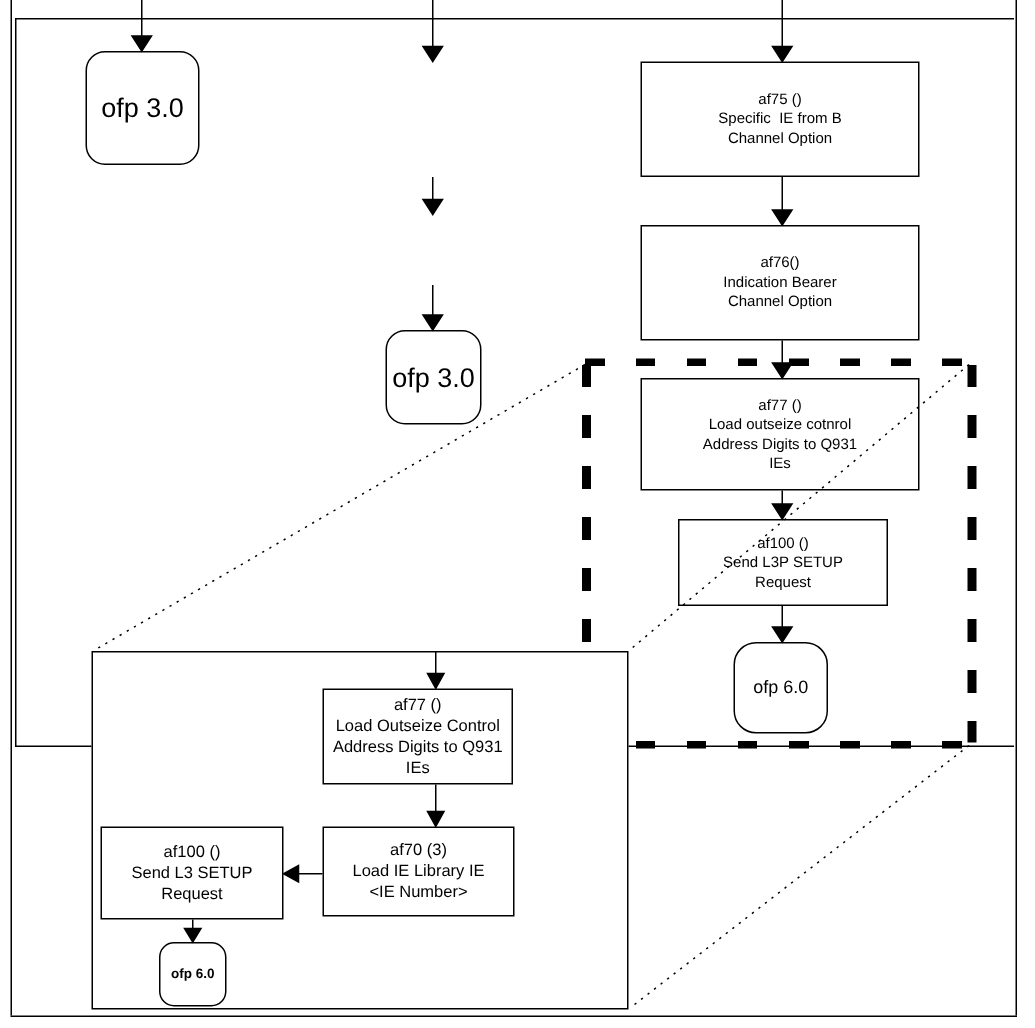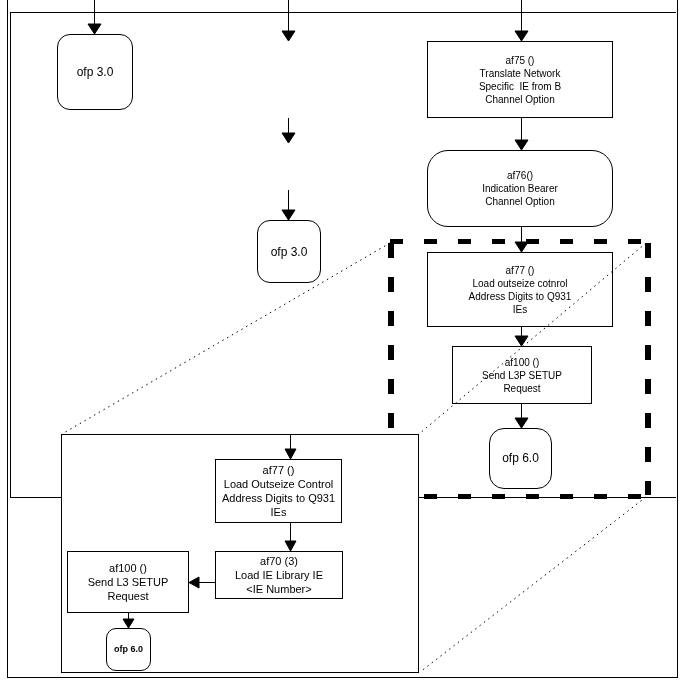--- a/index.html
+++ b/index.html
@@ -21,21 +21,21 @@
     background:#fff;border:1px solid #000;box-sizing:border-box;
   }
   .node{
     position:absolute;z-index:3;
     border:1px solid #000;box-sizing:border-box;
     display:flex;flex-direction:column;justify-content:center;
     text-align:center;background:transparent;
   }
   .node div{white-space:pre;}
   .rounded{border-radius:13px;}
-  .f14{font-size:12px;line-height:18px;}
+  .f14{font-size:18px;line-height:18px;}
   .f13{font-size:13px;line-height:19px;}
   .f12{font-size:12px;line-height:15px;}
   .f11{font-size:11px;line-height:14px;}
   .f10{font-size:10px;line-height:13px;}
   .f9b{font-size:9px;line-height:11px;font-weight:bold;}
   #layer-over{z-index:4;}
 </style>
 </head>
 <body>
 
@@ -96,26 +96,25 @@
   </div>
 
 
 
   <div class="node rounded f14" style="left:257px;top:220px;width:64px;height:63px;">
     <div>ofp 3.0</div>
   </div>
 
   <div class="node f10" style="left:427px;top:41px;width:186px;height:77px;">
     <div>af75 ()</div>
-    <div>Translate Network</div>
     <div>Specific  IE from B</div>
     <div>Channel Option</div>
   </div>
 
-  <div class="node f10" style="left:427px;top:150px;width:186px;height:77px;border-radius:21px;">
+  <div class="node f10" style="left:427px;top:150px;width:186px;height:77px;">
     <div>af76()</div>
     <div>Indication Bearer</div>
     <div>Channel Option</div>
   </div>
 
   <div class="node f10" style="left:427px;top:252px;width:186px;height:75px;">
     <div>af77 ()</div>
     <div>Load outseize cotnrol</div>
     <div>Address Digits to Q931</div>
     <div>IEs</div>
@@ -131,21 +130,21 @@
     <div>ofp 6.0</div>
   </div>
 
   <div class="node f11" style="left:215px;top:459px;width:127px;height:64px;">
     <div>af77 ()</div>
     <div>Load Outseize Control</div>
     <div>Address Digits to Q931</div>
     <div>IEs</div>
   </div>
 
-  <div class="node f11" style="left:215px;top:551px;width:128px;height:48px;justify-content:center;">
+  <div class="node f11" style="left:215px;top:551px;width:128px;height:60px;justify-content:center;">
     <div>af70 (3)</div>
     <div>Load IE Library IE</div>
     <div>&lt;IE Number&gt;</div>
   </div>
 
   <div class="node f11" style="left:67px;top:551px;width:122px;height:62px;">
     <div>af100 ()</div>
     <div>Send L3 SETUP</div>
     <div>Request</div>
   </div>

